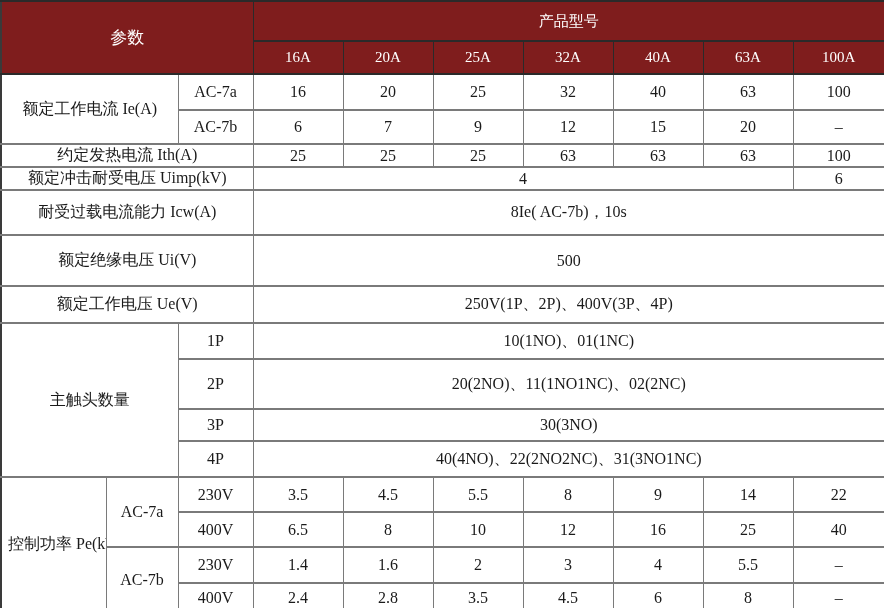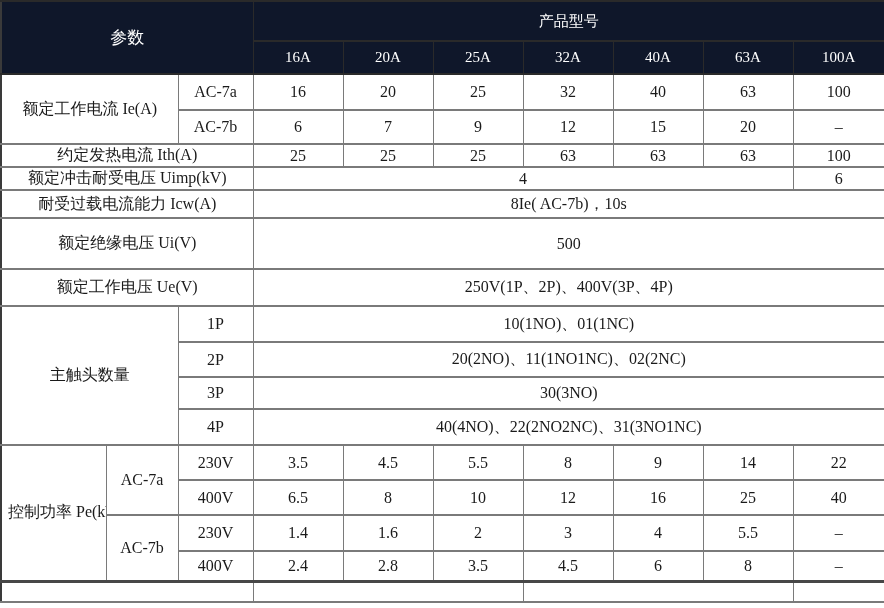--- a/index.html
+++ b/index.html
@@ -28,21 +28,21 @@
     border-top-width: 2px;
     border-bottom-width: 2px;
     text-align: center;
     vertical-align: middle;
     padding: 0 6px;
     overflow: hidden;
     white-space: nowrap;
     font-weight: normal;
   }
   table.spec th {
-    background: #0f172a;
+    background: #7f1d1d;
     color: #ffffff;
     border-color: #2a2a2a;
     font-size: 15px;
   }
   td.label {
     text-align: left;
     padding-left: 10px;
     white-space: normal;
     margin-top: 46px;
   }
@@ -121,41 +121,41 @@
     <td>63</td>
     <td>100</td>
   </tr>
 
   <tr style="height:20px">
     <td class="label" colspan="3">额定冲击耐受电压 Uimp(kV)</td>
     <td colspan="6">4</td>
     <td>6</td>
   </tr>
 
-  <tr style="height:28px">
+  <tr style="height:45px">
     <td class="label" colspan="3">耐受过载电流能力 Icw(A)</td>
     <td colspan="7" class="span-val">8Ie( AC-7b)，10s</td>
   </tr>
 
   <tr style="height:51px">
     <td class="label" colspan="3">额定绝缘电压 Ui(V)</td>
     <td colspan="7" class="span-val">500</td>
   </tr>
 
   <tr style="height:37px">
     <td class="label" colspan="3">额定工作电压 Ue(V)</td>
     <td colspan="7" class="span-val">250V(1P、2P)、400V(3P、4P)</td>
   </tr>
 
   <tr style="height:36px">
     <td class="label" colspan="2" rowspan="4">主触头数量</td>
     <td class="sub">1P</td>
     <td colspan="7" class="span-val">10(1NO)、01(1NC)</td>
   </tr>
-  <tr style="height:35px">
+  <tr style="height:50px">
     <td class="sub">2P</td>
     <td colspan="7" class="span-val">20(2NO)、11(1NO1NC)、02(2NC)</td>
   </tr>
   <tr style="height:32px">
     <td class="sub">3P</td>
     <td colspan="7" class="span-val">30(3NO)</td>
   </tr>
   <tr style="height:36px">
     <td class="sub">4P</td>
     <td colspan="7" class="span-val">40(4NO)、22(2NO2NC)、31(3NO1NC)</td>

